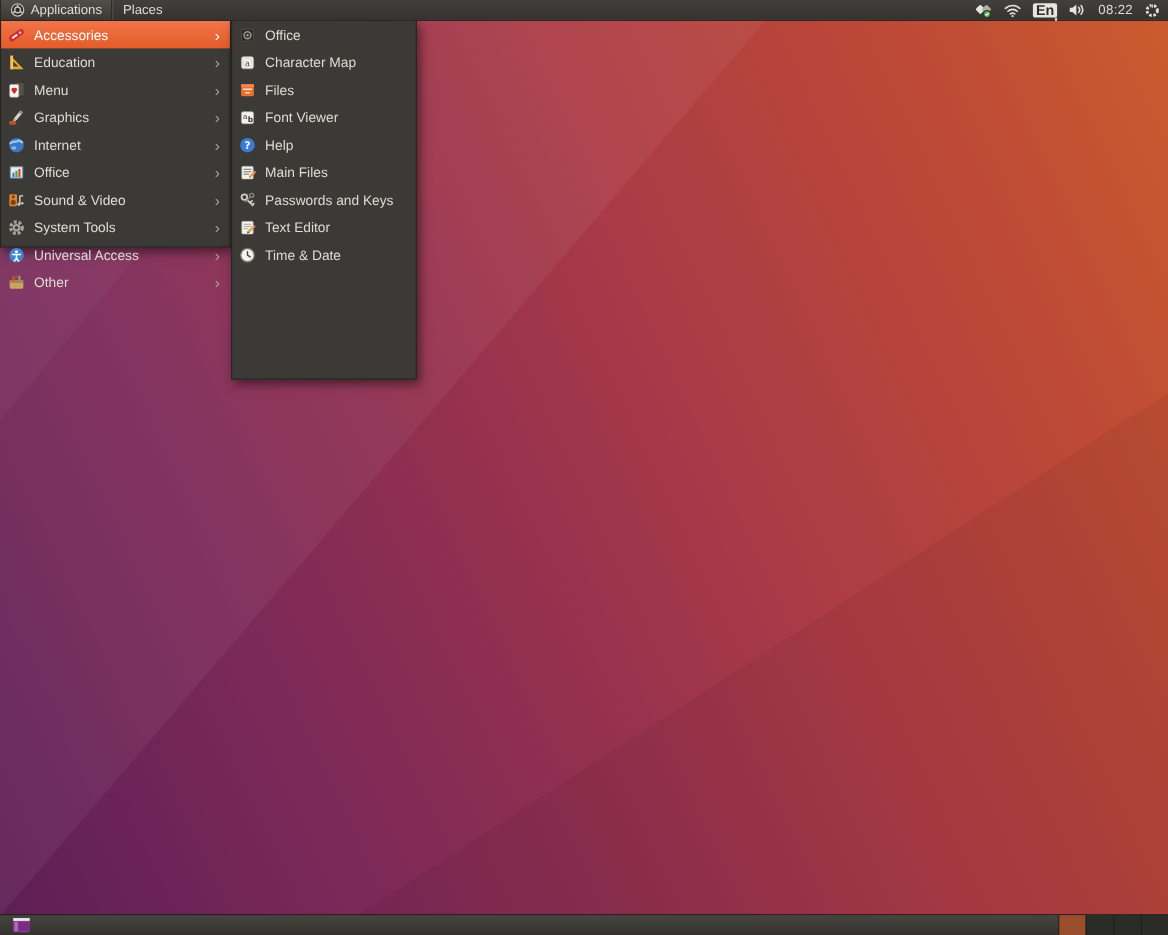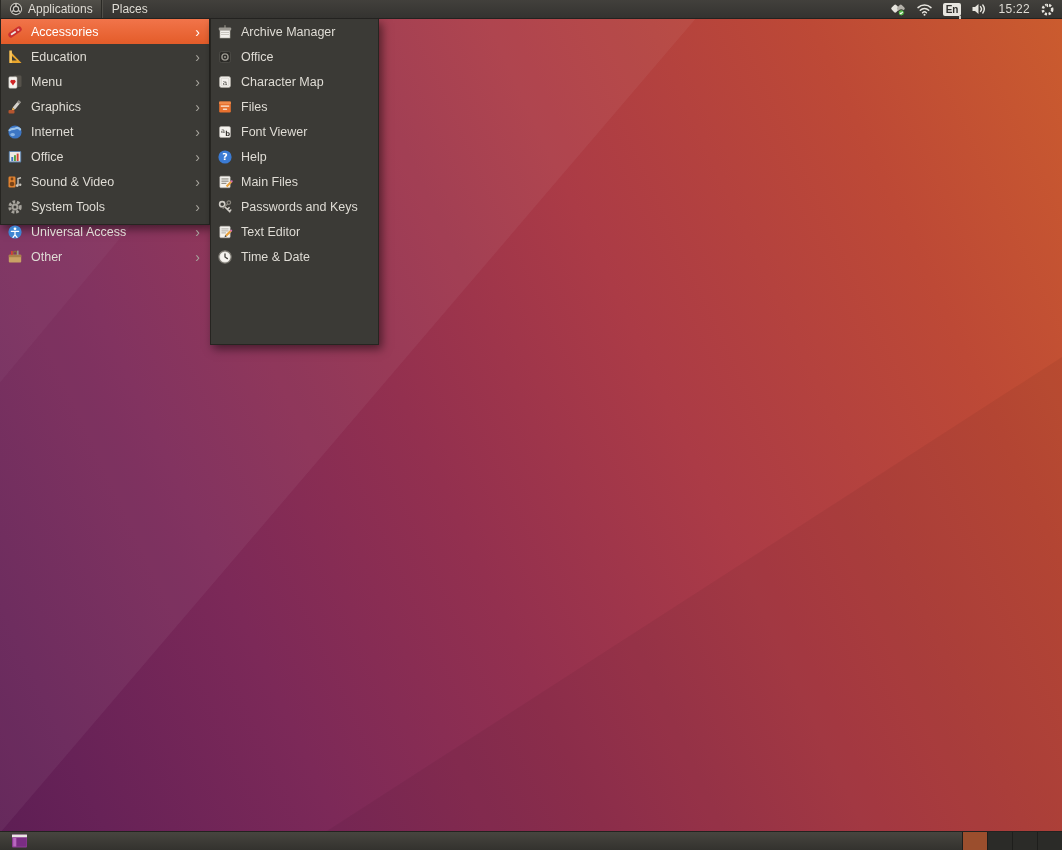--- a/index.html
+++ b/index.html
@@ -28,21 +28,21 @@
   .menu-button{display:flex;align-items:center;gap:5px;padding:0 9px;cursor:default;}
   .menu-button.active{
     background:linear-gradient(#514f49,#3b3935);
     box-shadow:inset 1px 0 0 #2a2925, inset -1px 0 0 #2a2925;
   }
   .panel-sep{width:1px;background:#514f49;}
   .panel-right{display:flex;align-items:center;gap:10px;padding-right:7px;}
   .ind{display:flex;align-items:center;}
   .kbd-badge{
     position:relative;background:#e7e5df;color:#2f2e2b;
-    font-size:10px;font-weight:bold;line-height:13px;height:13px;
+    font-size:13px;font-weight:bold;line-height:13px;height:13px;
     padding:0 3px;border-radius:2px;
   }
   .kbd-badge::after{content:"";position:absolute;right:0;bottom:-3px;width:2px;height:3px;background:#cfccc5;}
   .clock{font-size:12px;letter-spacing:.3px;}
 
   
   .menu{
     position:absolute;background:#3b3a36;border:1px solid #262521;border-top:none;
     box-shadow:3px 4px 9px rgba(0,0,0,.5);box-sizing:border-box;z-index:50;
   }
@@ -115,21 +115,21 @@
           </svg>
       </span>
       <span class="kbd-badge">En</span>
       <span class="ind">
         <svg width="17" height="14" viewBox="0 0 17 14">
             <polygon points="1.5,5 4,5 7.5,2 7.5,12 4,9 1.5,9" fill="#e6e4de"></polygon>
             <path d="M9.5 4.6a3.6 3.6 0 0 1 0 4.8" stroke="#e6e4de" stroke-width="1.4" fill="none" stroke-linecap="round"></path>
             <path d="M11.8 3a6.6 6.6 0 0 1 0 8" stroke="#e6e4de" stroke-width="1.4" fill="none" stroke-linecap="round"></path>
           </svg>
       </span>
-      <span class="clock">15:22</span>
+      <span class="clock">08:22</span>
       <span class="ind">
         <svg width="15" height="15" viewBox="0 0 16 16">
             <circle cx="8" cy="8" r="5" fill="none" stroke="#e6e4de" stroke-width="2.7" stroke-dasharray="2.4 1.7"></circle>
             <circle cx="8" cy="8" r="2" fill="#363530"></circle>
             <rect x="7.2" y="1" width="1.6" height="4.4" fill="#363530"></rect>
             <rect x="7.45" y="2" width="1.1" height="3.4" fill="#e6e4de"></rect>
           </svg>
       </span>
     </div>
   </div>
@@ -256,32 +256,20 @@
             <rect x="4" y="2" width="1.8" height="4" fill="#cf4436"></rect>
             <rect x="10" y="1.6" width="1.6" height="4.4" fill="#9a978f"></rect>
           </svg>
         </span>
       <span class="lbl">Other</span>
       <span class="arr">›</span>
     </div>
   </div>
 
   <div class="menu submenu">
-    <div class="row">
-      <span class="mi">
-          <svg width="16" height="16" viewBox="0 0 16 16">
-            <rect x="3" y="6" width="10" height="8" fill="#f2f0ec" stroke="#b0ada6" stroke-width=".6"></rect>
-            <rect x="7.2" y="1.2" width="1.6" height="3.6" fill="#7b786f"></rect>
-            <rect x="1.8" y="3.6" width="12.4" height="3" rx="1" fill="#9d9a93"></rect>
-            <rect x="4" y="8" width="8" height="1" fill="#c9c6bf"></rect>
-            <rect x="4" y="10" width="8" height="1" fill="#c9c6bf"></rect>
-          </svg>
-        </span>
-      <span class="lbl">Archive Manager</span>
-    </div>
     <div class="row">
       <span class="mi">
           <svg width="16" height="16" viewBox="0 0 16 16">
             <rect x="2.5" y="2.5" width="11" height="11" rx="2" fill="#2c2b28" stroke="#55534d" stroke-width=".7"></rect>
             <circle cx="8" cy="8" r="3.1" fill="none" stroke="#9a978f" stroke-width="1.4"></circle>
             <circle cx="8" cy="8" r="1.1" fill="#9a978f"></circle>
           </svg>
         </span>
       <span class="lbl">Office</span>
     </div>

